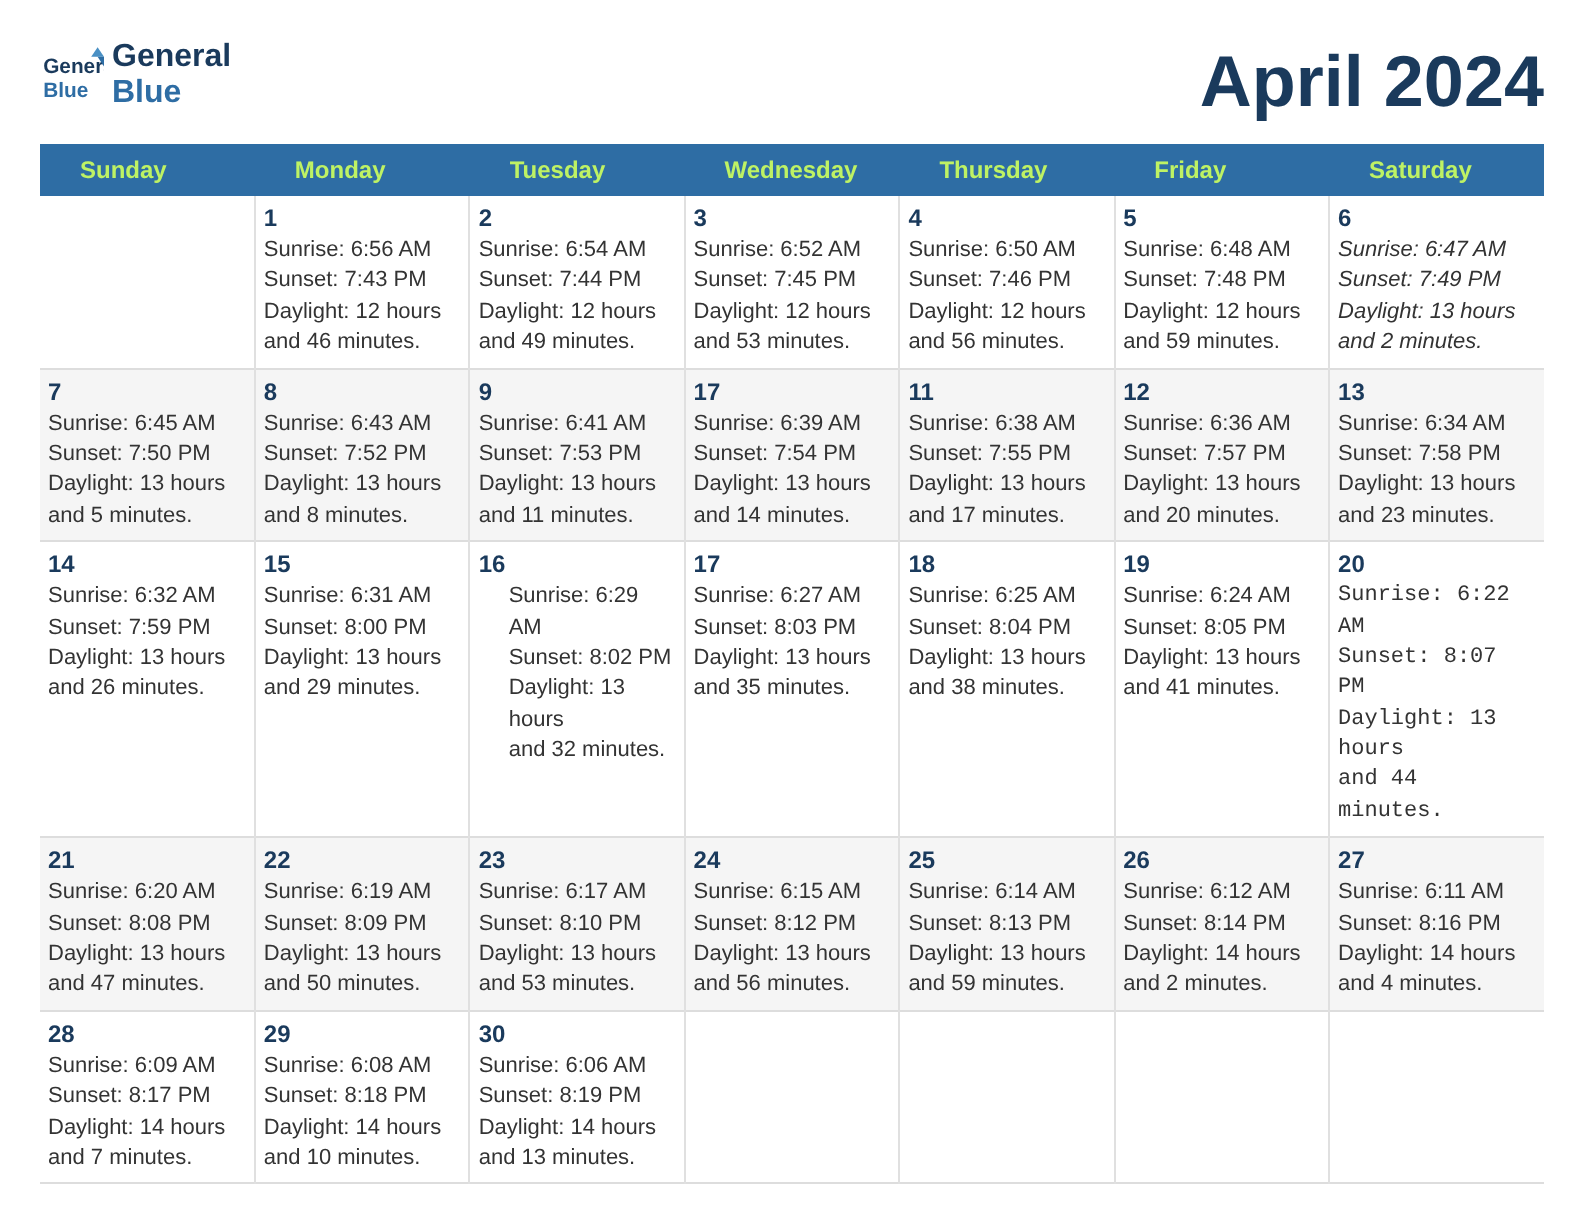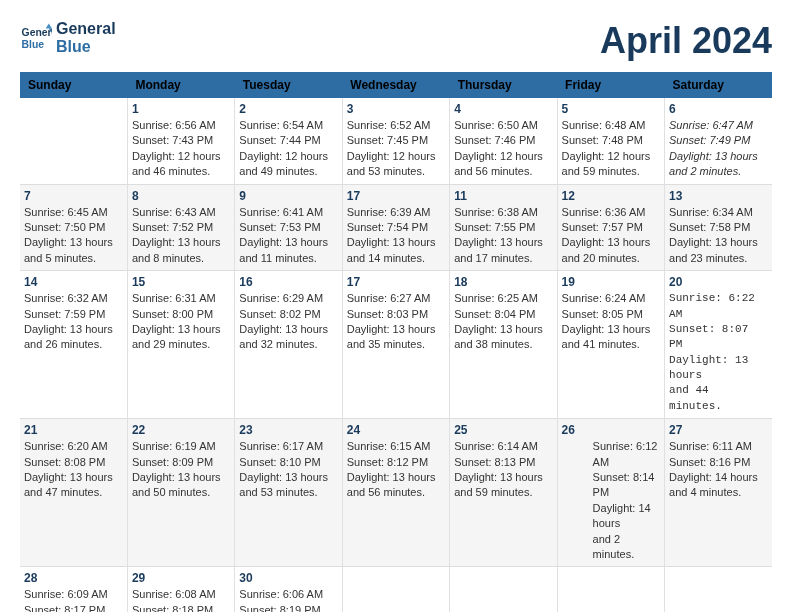--- a/index.html
+++ b/index.html
@@ -37,22 +37,22 @@
       font-size: 14px;
       color: #333;
     }
     table {
       width: 100%;
       border-collapse: collapse;
       font-size: 11px;
     }
     thead tr th {
       background-color: #2e6da4;
-      color: #000000;
-      padding: 6px 8px;
+      color: #bef264;
+      padding: 6px 20px;
       text-align: left;
       font-size: 12px;
       font-weight: bold;
     }
     tbody tr {
       border-bottom: 1px solid #ddd;
     }
     tbody tr:nth-child(even) {
       background-color: #f5f5f5;
     }
@@ -225,21 +225,21 @@
         </td>
         <td>
           <span class="day-num">15</span>
           <div class="day-info" style="white-space: pre-line;">Sunrise: 6:31 AM
 Sunset: 8:00 PM
 Daylight: 13 hours
 and 29 minutes.</div>
         </td>
         <td>
           <span class="day-num">16</span>
-          <div class="day-info" style="white-space: pre-line;">Sunrise: 6:29 AM
+          <div class="day-info" style="white-space: pre-line; margin-left: 15px;">Sunrise: 6:29 AM
 Sunset: 8:02 PM
 Daylight: 13 hours
 and 32 minutes.</div>
         </td>
         <td>
           <span class="day-num">17</span>
           <div class="day-info" style="white-space: pre-line;">Sunrise: 6:27 AM
 Sunset: 8:03 PM
 Daylight: 13 hours
 and 35 minutes.</div>
@@ -297,21 +297,21 @@
         </td>
         <td>
           <span class="day-num">25</span>
           <div class="day-info" style="white-space: pre-line;">Sunrise: 6:14 AM
 Sunset: 8:13 PM
 Daylight: 13 hours
 and 59 minutes.</div>
         </td>
         <td>
           <span class="day-num">26</span>
-          <div class="day-info" style="white-space: pre-line; margin-left: 31px;">Sunrise: 6:12 AM
+          <div class="day-info" style="white-space: pre-line;">Sunrise: 6:12 AM
 Sunset: 8:14 PM
 Daylight: 14 hours
 and 2 minutes.</div>
         </td>
         <td>
           <span class="day-num">27</span>
           <div class="day-info" style="white-space: pre-line;">Sunrise: 6:11 AM
 Sunset: 8:16 PM
 Daylight: 14 hours
 and 4 minutes.</div>

